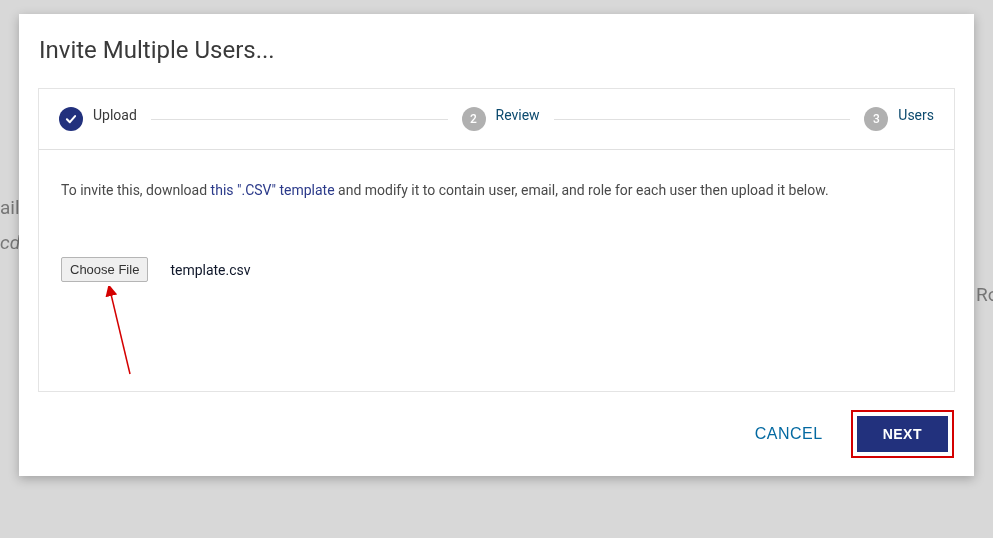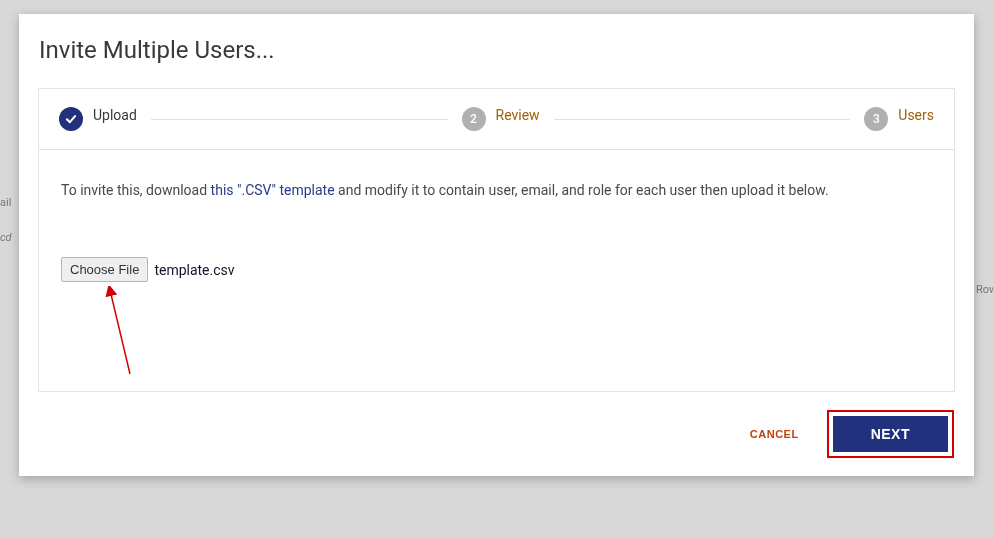--- a/index.html
+++ b/index.html
@@ -7,21 +7,21 @@
       font-family: Roboto, Arial, sans-serif;
       background: #d8d8d8;
       width: 993px;
       height: 538px;
       position: relative;
       overflow: hidden;
     }
     .bg-fragment {
       position: absolute;
       color: #777;
-      font-size: 11px;
+      font-size: 19px;
     }
     .dialog {
       position: absolute;
       left: 19px;
       top: 14px;
       width: 955px;
       height: 462px;
       background: #fff;
       box-shadow: 0 3px 10px rgba(0,0,0,0.25);
       display: flex;
@@ -68,21 +68,21 @@
     }
     .step-inactive .step-indicator {
       background: #b0b0b0;
       color: #fff;
     }
     .step-label {
       font-size: 14px;
       color: #3a3a3a;
     }
     .step-inactive .step-label {
-      color: #a16207;
+      color: #0c4a6e;
     }
     .step-connector {
       flex: 1;
       height: 1px;
       background: #e0e0e0;
       margin: 0 14px;
     }
     .check-icon {
       width: 14px;
       height: 14px;
@@ -97,21 +97,21 @@
       line-height: 1.5;
     }
     .instruction a {
       color: #2b3a8a;
       text-decoration: none;
     }
     .file-row {
       margin-top: 56px;
       display: flex;
       align-items: center;
-      gap: 6px;
+      gap: 22px;
     }
     .choose-file-btn {
       font-family: Arial, sans-serif;
       font-size: 13px;
       color: #333;
       background: #efefef;
       border: 1px solid #b5b5b5;
       padding: 4px 8px;
       border-radius: 2px;
       cursor: pointer;
@@ -123,40 +123,40 @@
     .actions {
       display: flex;
       justify-content: flex-end;
       align-items: center;
       padding: 18px 20px 18px 0;
       gap: 16px;
     }
     .cancel-btn {
       background: none;
       border: none;
-      color: #c2410c;
-      font-size: 11px;
-      font-weight: 700;
+      color: #0369a1;
+      font-size: 16px;
+      font-weight: 400;
       letter-spacing: 0.5px;
       padding: 10px 12px;
       cursor: pointer;
     }
     .next-wrap {
       border: 2px solid #d40000;
       padding: 4px;
       display: inline-flex;
     }
     .next-btn {
       background: #22317d;
       border: none;
       color: #fff;
       font-size: 14px;
       font-weight: 600;
       letter-spacing: 0.5px;
-      padding: 10px 38px;
+      padding: 10px 26px;
       cursor: pointer;
     }
     .annotation-arrow {
       position: absolute;
       left: 100px;
       top: 286px;
       width: 60px;
       height: 90px;
       pointer-events: none;
     }

